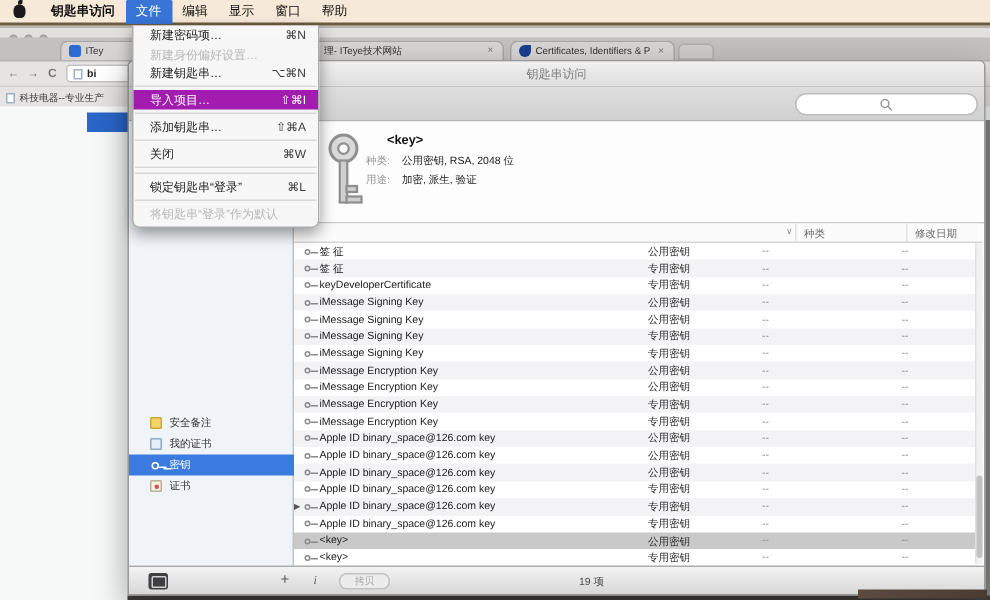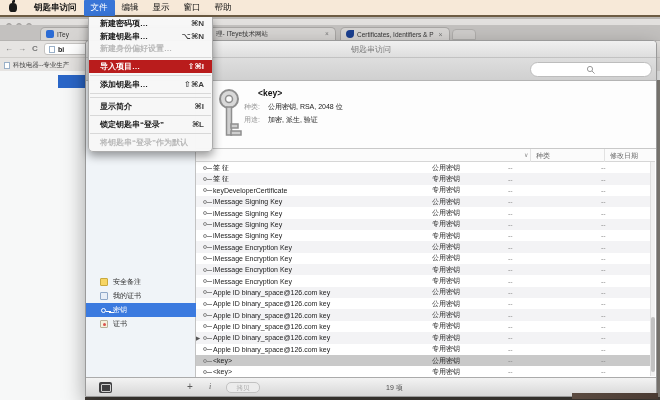--- a/index.html
+++ b/index.html
@@ -85,25 +85,25 @@
   .sb-add{position:absolute;left:101px;top:3px;font-size:10px;color:#5a5a5a;}
   .sb-info{position:absolute;left:123px;top:4px;font-size:8px;color:#5a5a5a;font-family:"Liberation Serif",serif;font-style:italic;}
   .sb-copy{position:absolute;left:140px;top:4px;width:34px;height:11px;background:#ececec;border:1px solid #c2c2c2;border-radius:5px;
     color:#ababab;font-size:6.5px;text-align:center;line-height:10px;}
   .sb-count{position:absolute;left:300px;top:5px;color:#4a4a4a;}
   .vscroll{position:absolute;right:1px;top:121px;bottom:20px;width:5px;background:#f2f2f2;border-left:1px solid #e0e0e0;}
   .vthumb{position:absolute;left:0px;top:155px;width:4px;height:55px;background:#c2c2c2;border-radius:2px;}
 
   
   .menu{position:absolute;left:88px;top:17px;width:125px;background:rgba(247,247,247,.98);
-    border:1px solid #ababab;border-top:none;border-radius:0 0 5px 5px;box-shadow:0 4px 10px rgba(0,0,0,.4);z-index:60;padding-bottom:2px;font-weight:bold;}
+    border:1px solid #ababab;border-top:none;border-radius:0 0 5px 5px;box-shadow:0 4px 10px rgba(0,0,0,.4);z-index:60;padding-bottom:2px;}
   .mi{height:12.7px;display:flex;align-items:center;justify-content:space-between;font-size:8px;color:#1a1a1a;padding:0 8px 0 11px;white-space:nowrap;}
   .mi .sc{color:#3c3c3c;margin-left:6px;}
   .mi.dis{color:#b8b8b8;} .mi.dis .sc{color:#c6c6c6;}
-  .mi.hl{background:#b91c1c;color:#fff;} .mi.hl .sc{color:#fff;}
+  .mi.hl{background:#a21caf;color:#fff;} .mi.hl .sc{color:#fff;}
   .msep{height:1px;background:#d8d8d8;margin:2.2px 1px;}
 
   
   .wm{position:absolute;left:568px;top:374px;width:89px;height:19px;background:#fdfdfd;border:1px solid #9a9a9a;
     box-shadow:0 1px 3px rgba(0,0,0,.4);z-index:40;display:flex;align-items:center;justify-content:center;
     font-size:9px;color:#3a3a3a;letter-spacing:2px;}
   .wmstrip{position:absolute;left:572px;top:393px;width:86px;height:6px;background:linear-gradient(90deg,#5a4a40,#4a3b33);z-index:40;}
   .darkstrip{position:absolute;left:85px;top:397px;width:575px;height:3px;background:#45403b;z-index:3;}
   .rightstrip{position:absolute;right:0;top:80px;width:3px;height:320px;background:#8b8781;z-index:2;}
 </style>
@@ -388,44 +388,44 @@
         <span class="mbi">窗口</span>
         <span class="mbi">帮助</span>
       </div>
   </div>
 
   <div class="menu">
       <div class="mi">
         <span>新建密码项…</span>
         <span class="sc">⌘N</span>
       </div>
+      <div class="mi dis">
+        <span>新建身份偏好设置…</span>
+        <span class="sc"></span>
+      </div>
       <div class="mi">
         <span>新建钥匙串…</span>
         <span class="sc">⌥⌘N</span>
       </div>
-      <div class="mi dis">
-        <span>新建身份偏好设置…</span>
-        <span class="sc"></span>
-      </div>
       <div class="msep"></div>
       <div class="mi hl">
         <span>导入项目…</span>
         <span class="sc">⇧⌘I</span>
       </div>
       <div class="msep"></div>
       <div class="mi">
         <span>添加钥匙串…</span>
         <span class="sc">⇧⌘A</span>
       </div>
       <div class="msep"></div>
-      <div class="msep"></div>
       <div class="mi">
-        <span>显示简介</span>
-        <span class="sc">⌘I</span>
-      </div>
+        <span>关闭</span>
+        <span class="sc">⌘W</span>
+      </div>
+      <div class="msep"></div>
       <div class="msep"></div>
       <div class="mi">
         <span>锁定钥匙串“登录”</span>
         <span class="sc">⌘L</span>
       </div>
       <div class="msep"></div>
       <div class="mi dis">
         <span>将钥匙串“登录”作为默认</span>
         <span class="sc"></span>
       </div>

